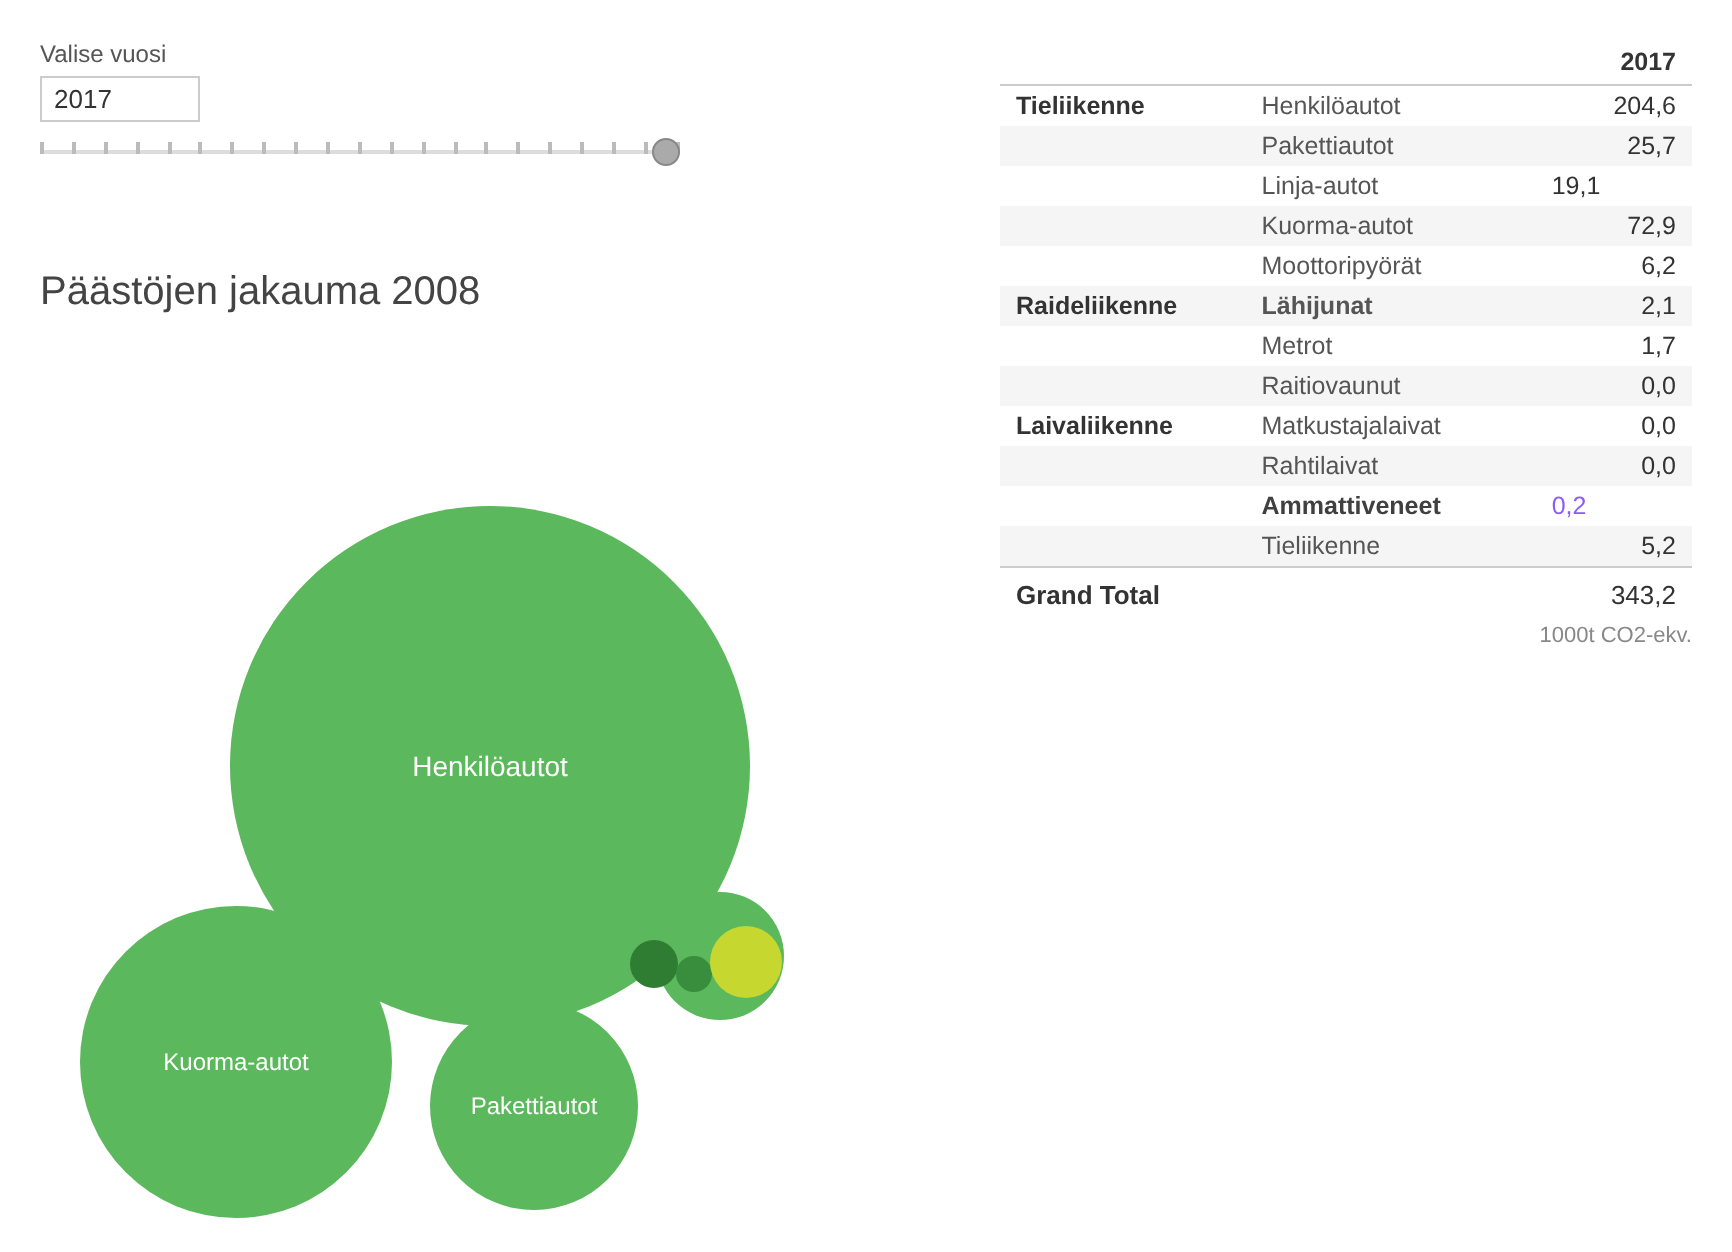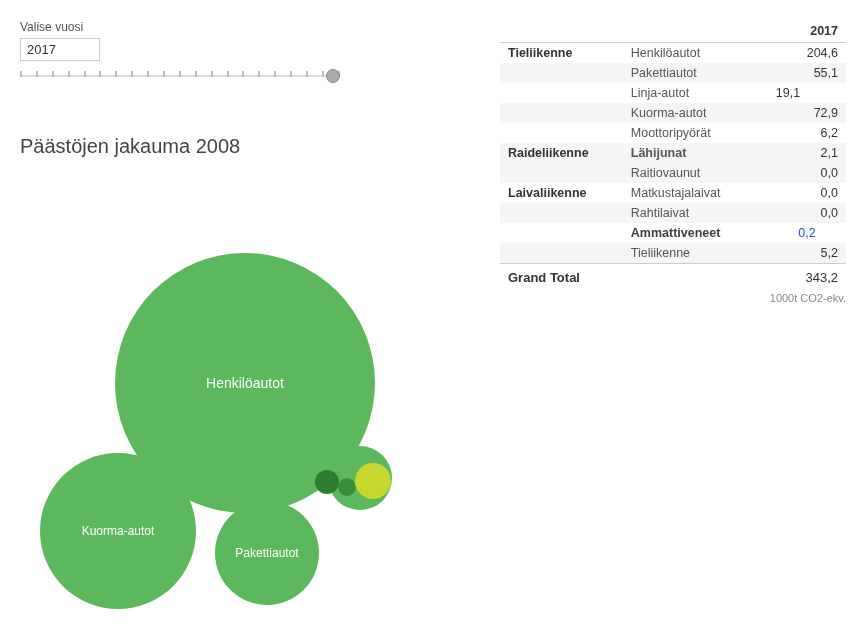--- a/index.html
+++ b/index.html
@@ -226,21 +226,21 @@
       </thead>
       <tbody id="table-body">
       <tr>
             <td style="font-weight: bold; color: rgb(51, 51, 51);">Tieliikenne</td>
             <td style="color: rgb(85, 85, 85); font-weight: normal;">Henkilöautot</td>
             <td style="text-align: right; color: rgb(51, 51, 51);">204,6</td>
           </tr>
           <tr class="row-shaded">
             <td></td>
             <td style="color: rgb(85, 85, 85); font-weight: normal;">Pakettiautot</td>
-            <td style="text-align: right; color: rgb(51, 51, 51);">55,1</td>
+            <td style="text-align: right; color: rgb(51, 51, 51);">25,7</td>
           </tr>
           <tr>
             <td></td>
             <td style="color: rgb(85, 85, 85); font-weight: normal;">Linja-autot</td>
             <td style="text-align: left; color: rgb(51, 51, 51);">19,1</td>
           </tr>
           <tr class="row-shaded">
             <td></td>
             <td style="color: rgb(85, 85, 85); font-weight: normal;">Kuorma-autot</td>
             <td style="text-align: right; color: rgb(51, 51, 51);">72,9</td>
@@ -248,39 +248,44 @@
           <tr>
             <td></td>
             <td style="color: rgb(85, 85, 85); font-weight: normal;">Moottoripyörät</td>
             <td style="text-align: right; color: rgb(51, 51, 51);">6,2</td>
           </tr>
           <tr class="row-shaded">
             <td style="font-weight: bold; color: rgb(51, 51, 51);">Raideliikenne</td>
             <td style="color: rgb(85, 85, 85); font-weight: bold;">Lähijunat</td>
             <td style="text-align: right; color: rgb(51, 51, 51);">2,1</td>
           </tr>
+          <tr>
+            <td></td>
+            <td style="color: rgb(85, 85, 85); font-weight: normal;">Metrot</td>
+            <td style="text-align: right; color: rgb(51, 51, 51);">1,7</td>
+          </tr>
           <tr class="row-shaded">
             <td></td>
             <td style="color: rgb(85, 85, 85); font-weight: normal;">Raitiovaunut</td>
             <td style="text-align: right; color: rgb(51, 51, 51);">0,0</td>
           </tr>
           <tr>
             <td style="font-weight: bold; color: rgb(51, 51, 51);">Laivaliikenne</td>
             <td style="color: rgb(85, 85, 85); font-weight: normal;">Matkustajalaivat</td>
             <td style="text-align: right; color: rgb(51, 51, 51);">0,0</td>
           </tr>
           <tr class="row-shaded">
             <td></td>
             <td style="color: rgb(85, 85, 85); font-weight: normal;">Rahtilaivat</td>
             <td style="text-align: right; color: rgb(51, 51, 51);">0,0</td>
           </tr>
           <tr>
             <td></td>
             <td style="color: #404040; font-weight: bold;">Ammattiveneet</td>
-            <td style="text-align: center; color: #1d4ed8;">0,2</td>
+            <td style="text-align: left; color: #8b5cf6;">0,2</td>
           </tr>
           <tr class="row-shaded">
             <td></td>
             <td style="color: rgb(85, 85, 85); font-weight: normal;">Tieliikenne</td>
             <td style="text-align: right; color: rgb(51, 51, 51);">5,2</td>
           </tr>
           <tr class="grand-total">
             <td colspan="2">Grand Total</td>
             <td style="text-align: right;">343,2</td>
           </tr>

